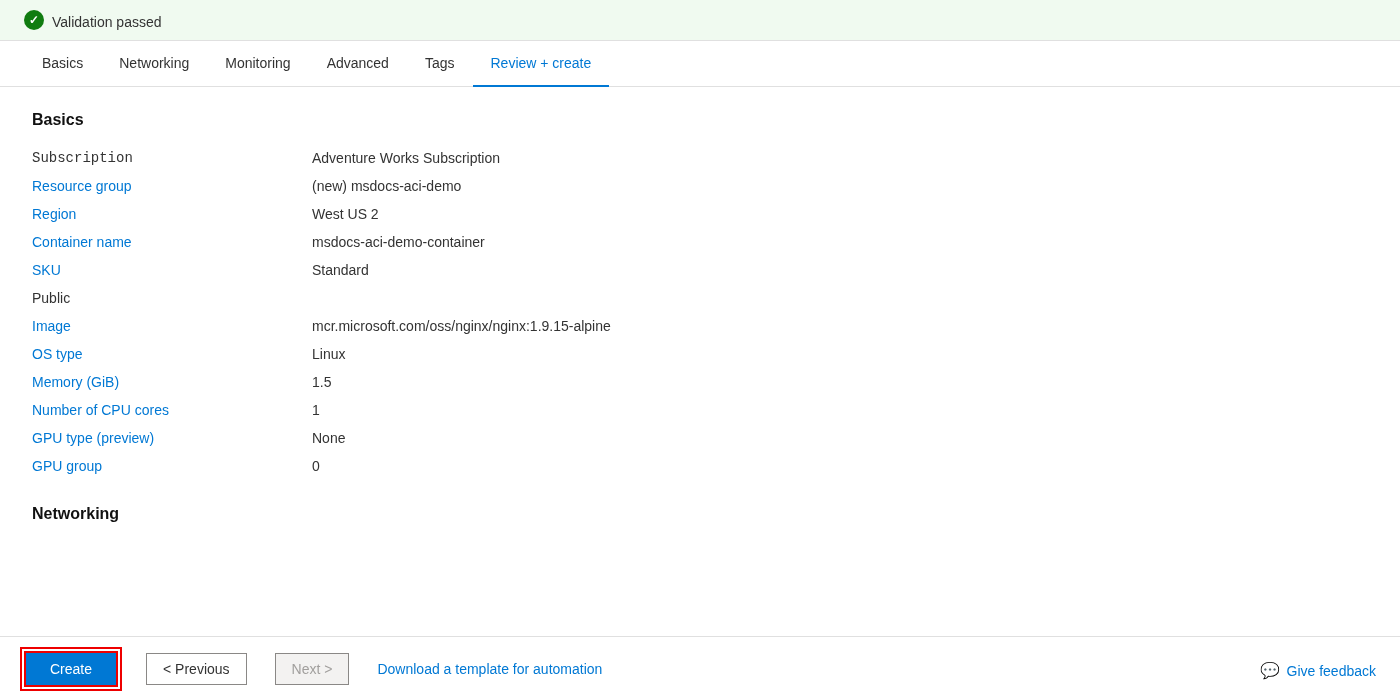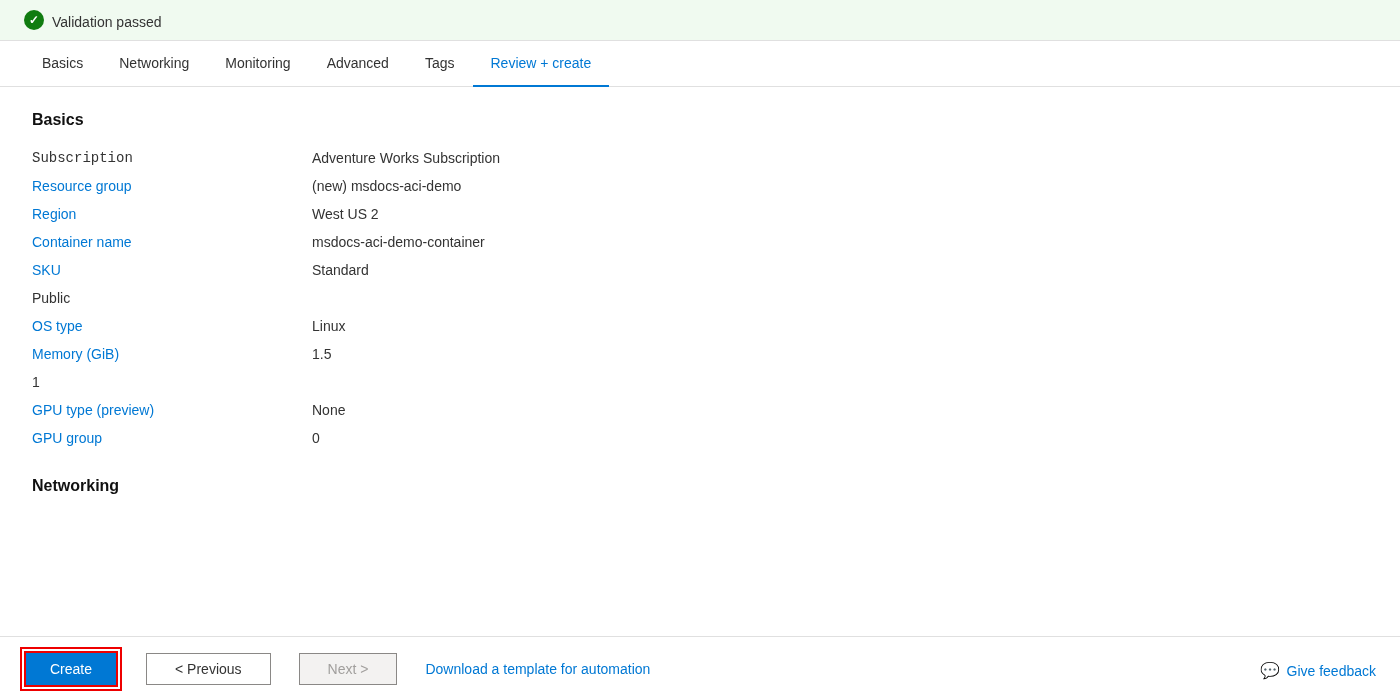--- a/index.html
+++ b/index.html
@@ -127,21 +127,21 @@
       cursor: pointer;
       font-family: 'Segoe UI', Arial, sans-serif;
       font-weight: 500;
       outline: 2px solid #e00;
       outline-offset: 2px;
     }
     .btn-secondary {
       background: #fff;
       color: #333;
       border: 1px solid #8a8886;
-      padding: 7px 28px;
+      padding: 7px 16px;
       font-size: 14px;
       cursor: pointer;
       font-family: 'Segoe UI', Arial, sans-serif;
     }
     .btn-secondary.disabled {
       color: #a19f9d;
       cursor: not-allowed;
       background: #f3f2f1;
     }
     .download-link {
@@ -208,28 +208,33 @@
     <span class="field-value">msdocs-aci-demo-container</span>
   </div>
   <div class="field-row">
     <span class="field-label">SKU</span>
     <span class="field-value">Standard</span>
   </div>
   <div class="field-row">
     <span class="field-value">Public</span>
   </div>
   <div class="field-row">
+    <span class="field-label">Image</span>
+    <span class="field-value">mcr.microsoft.com/oss/nginx/nginx:1.9.15-alpine</span>
+  </div>
+  <div class="field-row">
     <span class="field-label">OS type</span>
     <span class="field-value">Linux</span>
   </div>
   <div class="field-row">
     <span class="field-label">Memory (GiB)</span>
     <span class="field-value">1.5</span>
   </div>
   <div class="field-row">
+    <span class="field-label">Number of CPU cores</span>
     <span class="field-value">1</span>
   </div>
   <div class="field-row">
     <span class="field-label">GPU type (preview)</span>
     <span class="field-value">None</span>
   </div>
   <div class="field-row">
     <span class="field-label">GPU group</span>
     <span class="field-value">0</span>
   </div>

